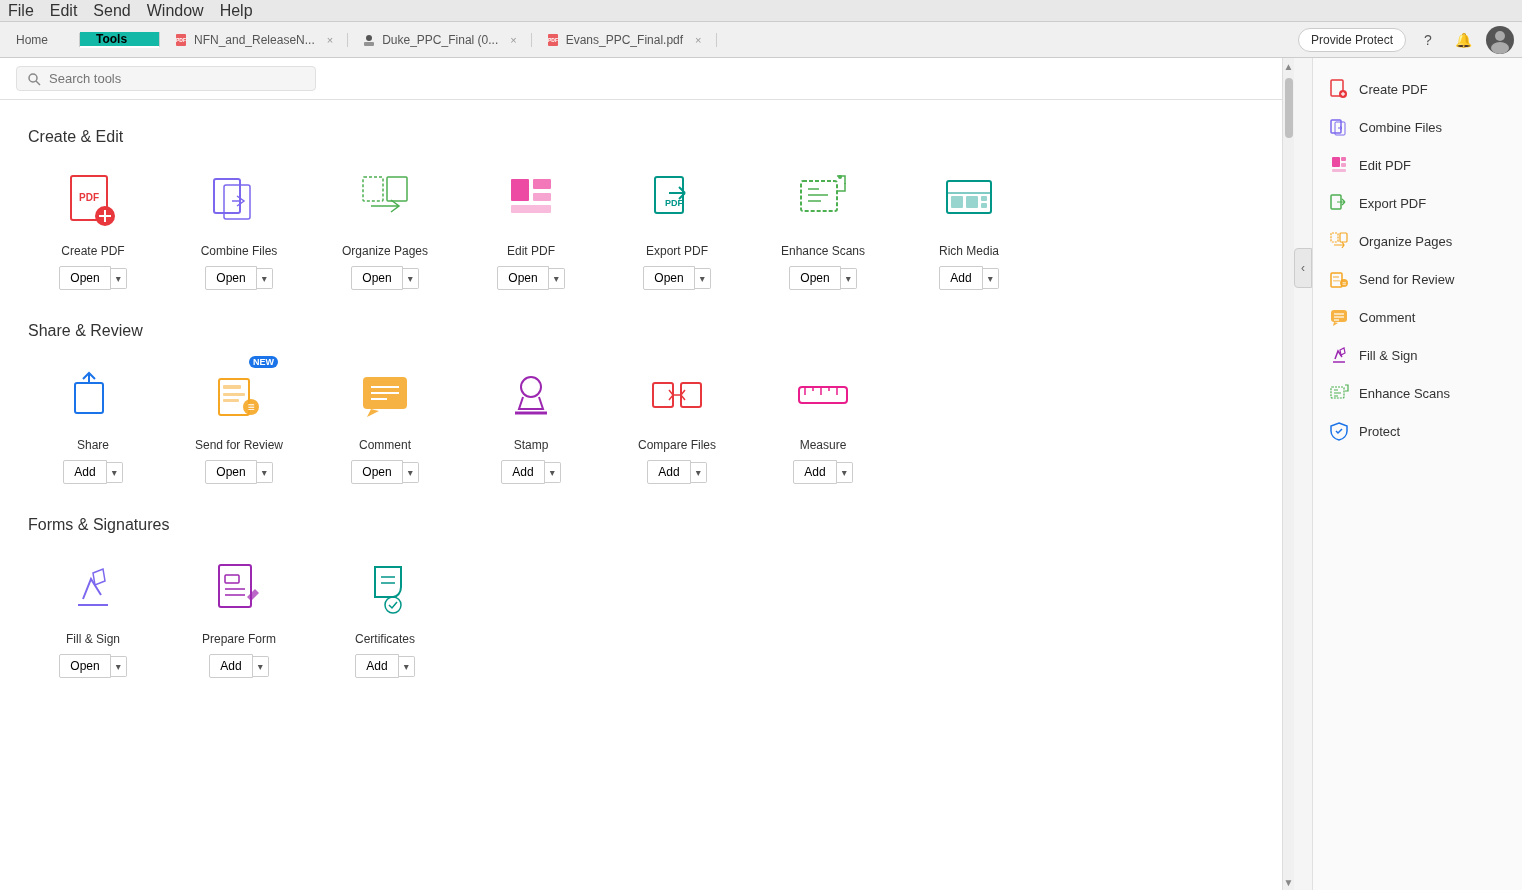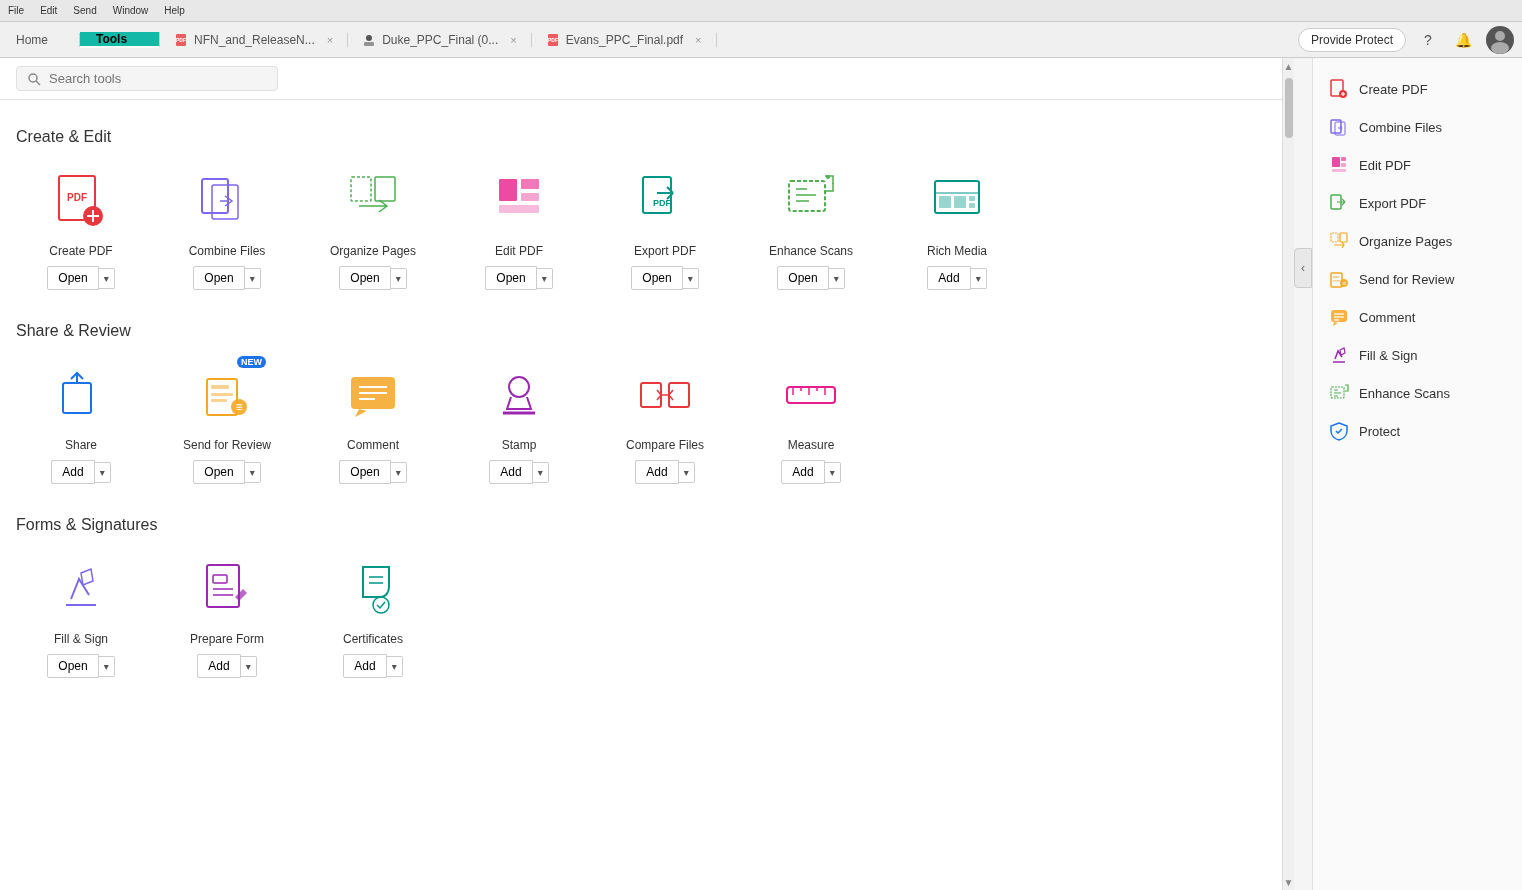--- a/index.html
+++ b/index.html
@@ -1,44 +1,44 @@
 <!DOCTYPE html>
 <html><head>
   <meta charset="utf-8">
   <style>
     * { box-sizing: border-box; margin: 0; padding: 0; }
     body { font-family: -apple-system, BlinkMacSystemFont, 'Segoe UI', Arial, sans-serif; font-size: 13px; background: #f5f5f5; overflow: hidden; }
 
     
     .menubar { display: flex; align-items: center; padding: 0 8px; height: 22px; background: #e8e8e8; border-bottom: 1px solid #ccc; gap: 16px; }
-    .menubar-item { font-size: 10px; color: #333; cursor: pointer; }
+    .menubar-item { font-size: 16px; color: #333; cursor: pointer; }
 
     
     .tabbar { display: flex; align-items: center; background: #f0f0f0; border-bottom: 1px solid #ccc; height: 36px; padding: 0 0; position: relative; }
     .tab { display: flex; align-items: center; padding: 0 16px; font-size: 12px; color: #555; border-right: 1px solid #ccc; cursor: pointer; white-space: nowrap; min-width: 80px; }
     .tab.active { background: #14b8a6; color: #000; border-bottom: 2px solid #fff; font-weight: 700; }
     .tab-underline { border-bottom: 2px solid #1a73e8; }
     .tab-doc { display: flex; align-items: center; padding: 0 14px; font-size: 12px; color: #555; border-right: 1px solid #ccc; cursor: pointer; gap: 6px; }
     .tab-close { font-size: 11px; color: #999; margin-left: 6px; cursor: pointer; }
     .tabbar-right { margin-left: auto; display: flex; align-items: center; padding-right: 8px; gap: 8px; }
     .provide-feedback-btn { border: 1px solid #ccc; background: #fff; border-radius: 12px; padding: 4px 12px; font-size: 12px; cursor: pointer; color: #333; }
     .icon-btn { width: 28px; height: 28px; border-radius: 50%; display: flex; align-items: center; justify-content: center; cursor: pointer; font-size: 14px; color: #555; }
     .avatar { width: 28px; height: 28px; border-radius: 50%; background: #555; color: #fff; display: flex; align-items: center; justify-content: center; font-size: 12px; cursor: pointer; overflow: hidden; }
 
     
     .main-layout { display: flex; height: calc(890px - 22px - 36px); }
 
     
     .search-bar-container { border-bottom: 1px solid #e0e0e0; background: #fff; padding: 8px 16px; }
-    .search-bar { display: flex; align-items: center; gap: 8px; background: #f5f5f5; border: 1px solid #e0e0e0; border-radius: 4px; padding: 4px 10px; width: 262px; }
+    .search-bar { display: flex; align-items: center; gap: 8px; background: #f5f5f5; border: 1px solid #e0e0e0; border-radius: 4px; padding: 4px 10px; width: 300px; }
     .search-bar input { border: none; background: transparent; outline: none; font-size: 13px; color: #333; width: 100%; }
 
     
     .content-area { flex: 1; background: #fff; overflow-y: auto; display: flex; flex-direction: column; }
-    .tools-content { padding: 16px 16px; flex: 1; }
+    .tools-content { padding: 16px 28px; flex: 1; }
 
     
     .section-title { font-size: 16px; color: #333; margin-bottom: 20px; margin-top: 12px; font-weight: 400; }
 
     
     .tools-grid { display: flex; flex-wrap: wrap; gap: 16px; margin-bottom: 32px; }
 
     
     .tool-card { display: flex; flex-direction: column; align-items: center; width: 130px; }
     .tool-icon-wrapper { position: relative; width: 70px; height: 70px; display: flex; align-items: center; justify-content: center; margin-bottom: 8px; }

